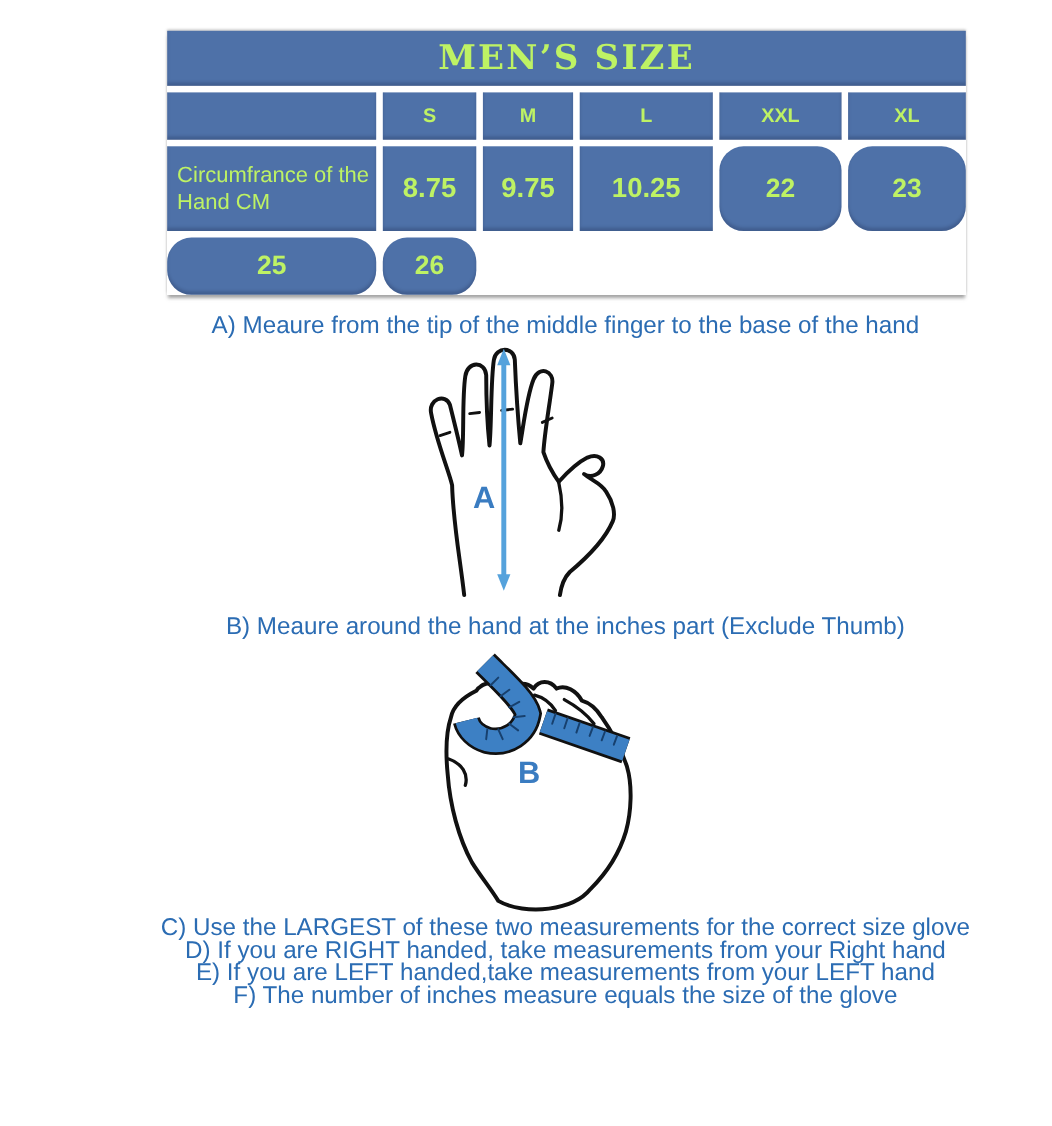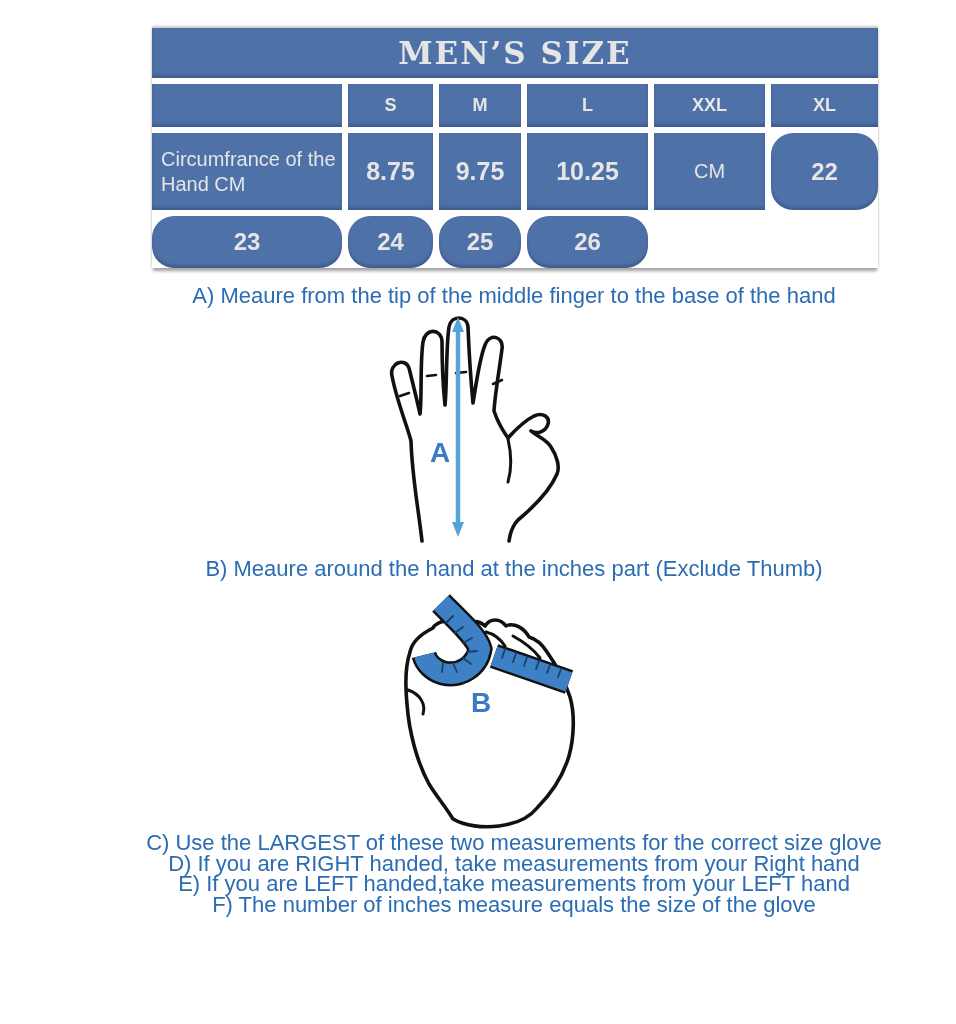--- a/index.html
+++ b/index.html
@@ -11,21 +11,21 @@
   
   .size-table {
     position:absolute; left:152px; top:28px; width:726px;
     display:grid;
     grid-template-columns:190px 85px 82px 121px 111px 107px;
     grid-template-rows:50px 43px 77px 52px;
     gap:6px;
     box-shadow:0 -2px 2px rgba(140,140,140,.45), 0 4px 3px -1px rgba(100,100,100,.6);
   }
   .cell {
-    background:var(--table_blue); color:#e5e5e5;
+    background:var(--table_blue); color:#bef264;
     display:flex; align-items:center; justify-content:center;
     box-shadow:inset 0 -3px 3px rgba(0,0,30,.18);
   }
   .cell.title {
     grid-column:1 / -1;
     font-family:"DejaVu Serif", serif; font-weight:bold;
     font-size:31px; letter-spacing:2px;
   }
   .cell.size-head { font-size:18px; font-weight:bold; }
   .cell.row-label { font-size:20px; font-weight:normal; }
@@ -69,24 +69,22 @@
     <div class="cell size-head">M</div>
     <div class="cell size-head">L</div>
     <div class="cell size-head">XXL</div>
     <div class="cell size-head">XL</div>
 
     <div class="cell row-label left">Circumfrance of the Hand CM</div>
     <div class="cell val">8.75</div>
     <div class="cell val">9.75</div>
     <div class="cell val">10.25</div>
 
-    <div class="cell row-label">CM</div>
     <div class="cell val cm">22</div>
     <div class="cell val cm">23</div>
-    <div class="cell val cm">24</div>
     <div class="cell val cm">25</div>
     <div class="cell val cm">26</div>
   </div>
 
   <div class="instruction instr-a">A) Meaure from the tip of the middle finger to the base of the hand</div>
 
   <svg class="hand-svg" width="240" height="237" viewBox="0 0 240 237">
     <path class="outline" d="
       M 62,231
       C 58,196 52,166 51,131

